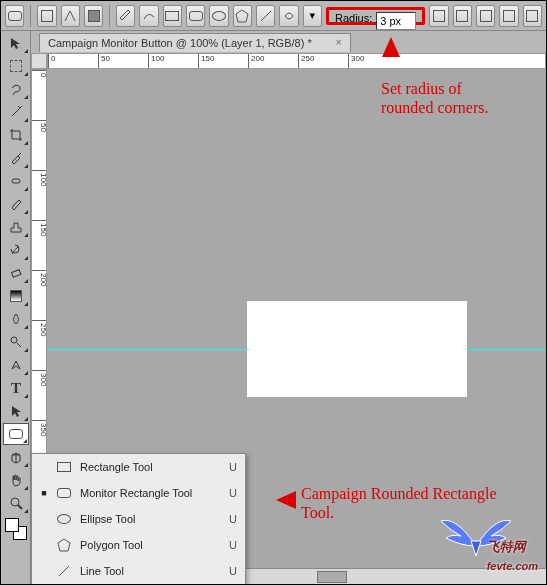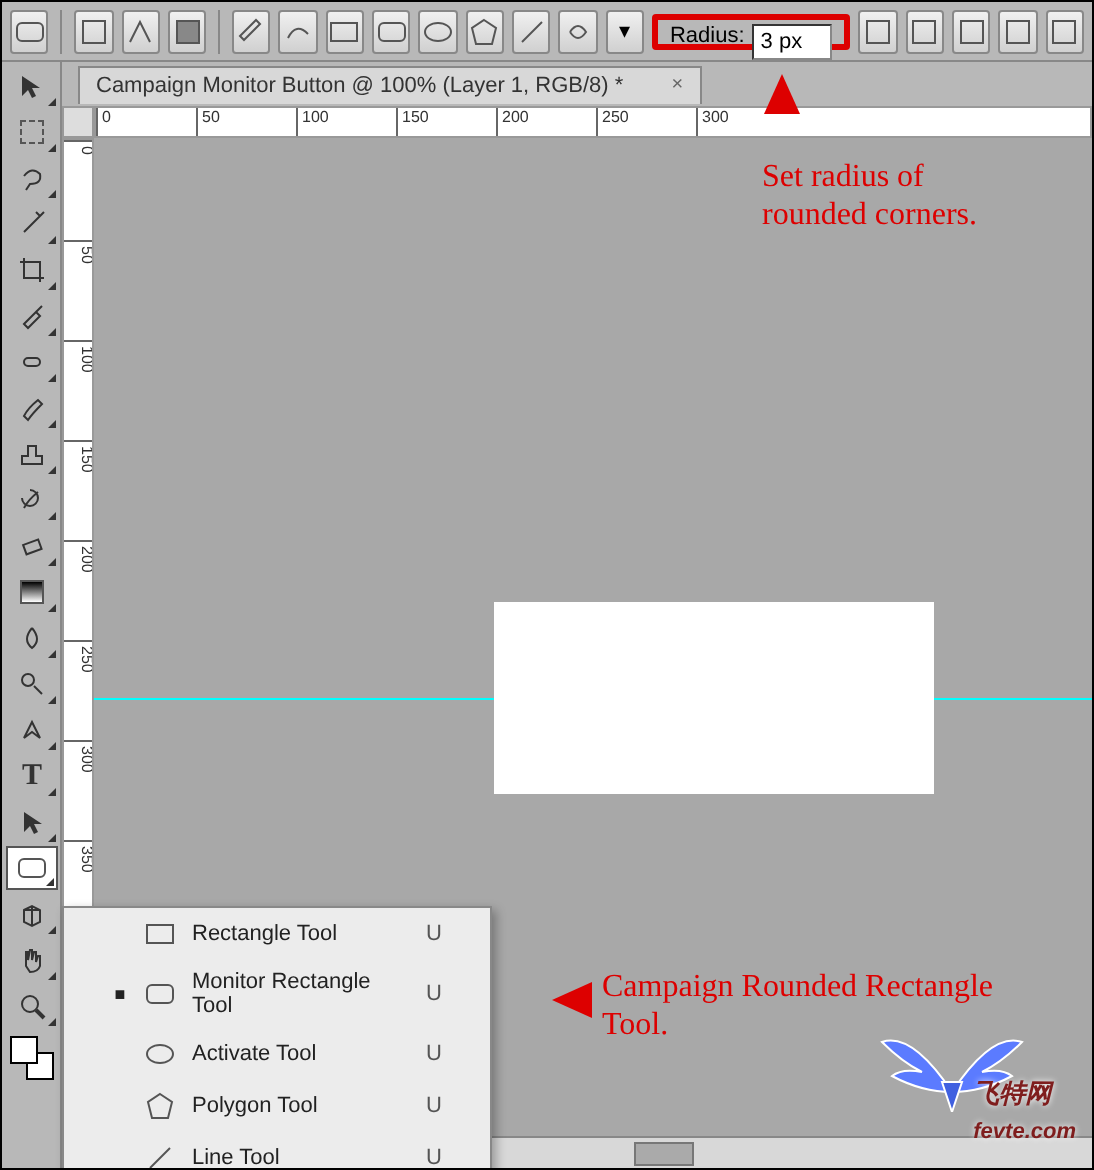--- a/index.html
+++ b/index.html
@@ -35,21 +35,21 @@
 
 .canvas-wrap { position: absolute; top: 38px; left: 16px; right: 0; bottom: 16px; background: #a8a8a8; overflow: hidden; }
 .canvas { position: absolute; left: 200px; top: 232px; width: 220px; height: 96px; background: #fff; }
 .guide-h { position: absolute; left: 0; right: 0; top: 280px; height: 1px; background: #0ff; }
 
 .annotation { position: absolute; color: #d00; font-family: Georgia, serif; font-size: 16px; font-weight: normal; line-height: 1.2; }
 .arrow-up { position: absolute; width: 0; height: 0; border-left: 9px solid transparent; border-right: 9px solid transparent; border-bottom: 20px solid #d00; }
 .arrow-left { position: absolute; width: 0; height: 0; border-top: 9px solid transparent; border-bottom: 9px solid transparent; border-right: 20px solid #d00; }
 
 .flyout { position: absolute; left: 30px; top: 452px; width: 215px; background: #ececec; border: 1px solid #888; box-shadow: 2px 2px 5px rgba(0,0,0,0.3); z-index: 100; }
-.flyout-item { display: flex; align-items: center; padding: 5px 24px; gap: 8px; font-size: 11px; color: #222; }
+.flyout-item { display: flex; align-items: center; padding: 5px 8px; gap: 8px; font-size: 11px; color: #222; }
 .flyout-item .sel { width: 8px; text-align: center; font-size: 9px; }
 .flyout-item .fi-icon { width: 16px; height: 16px; display: flex; align-items: center; justify-content: center; }
 .flyout-item .fi-label { flex: 1; }
 .flyout-item .fi-key { color: #555; }
 
 .scroll-h { position: absolute; bottom: 0; left: 16px; right: 0; height: 16px; background: #d8d8d8; border-top: 1px solid #888; }
 .scroll-h .thumb { position: absolute; left: 270px; top: 2px; width: 30px; height: 12px; background: #aaa; border: 1px solid #777; }
 
 .watermark { position: absolute; right: 8px; bottom: 10px; font-size: 16px; color: #7f1d1d; font-weight: bold; font-style: italic; text-shadow: 0 0 3px #fff; z-index: 50; }
 .wings { position: absolute; right: 30px; bottom: 28px; width: 80px; height: 50px; z-index: 49; }
@@ -318,21 +318,21 @@
         <span class="rr-icon"></span>
       </span>
       <span class="fi-label">Monitor Rectangle Tool</span>
       <span class="fi-key">U</span>
     </div>
     <div class="flyout-item">
       <span class="sel"></span>
       <span class="fi-icon">
         <span class="ell-icon"></span>
       </span>
-      <span class="fi-label">Activate Tool</span>
+      <span class="fi-label">Ellipse Tool</span>
       <span class="fi-key">U</span>
     </div>
     <div class="flyout-item">
       <span class="sel"></span>
       <span class="fi-icon">
         <svg width="14" height="14">
           <polygon points="7,1 13,5 11,13 3,13 1,5" fill="none" stroke="#555"></polygon>
         </svg>
       </span>
       <span class="fi-label">Polygon Tool</span>

